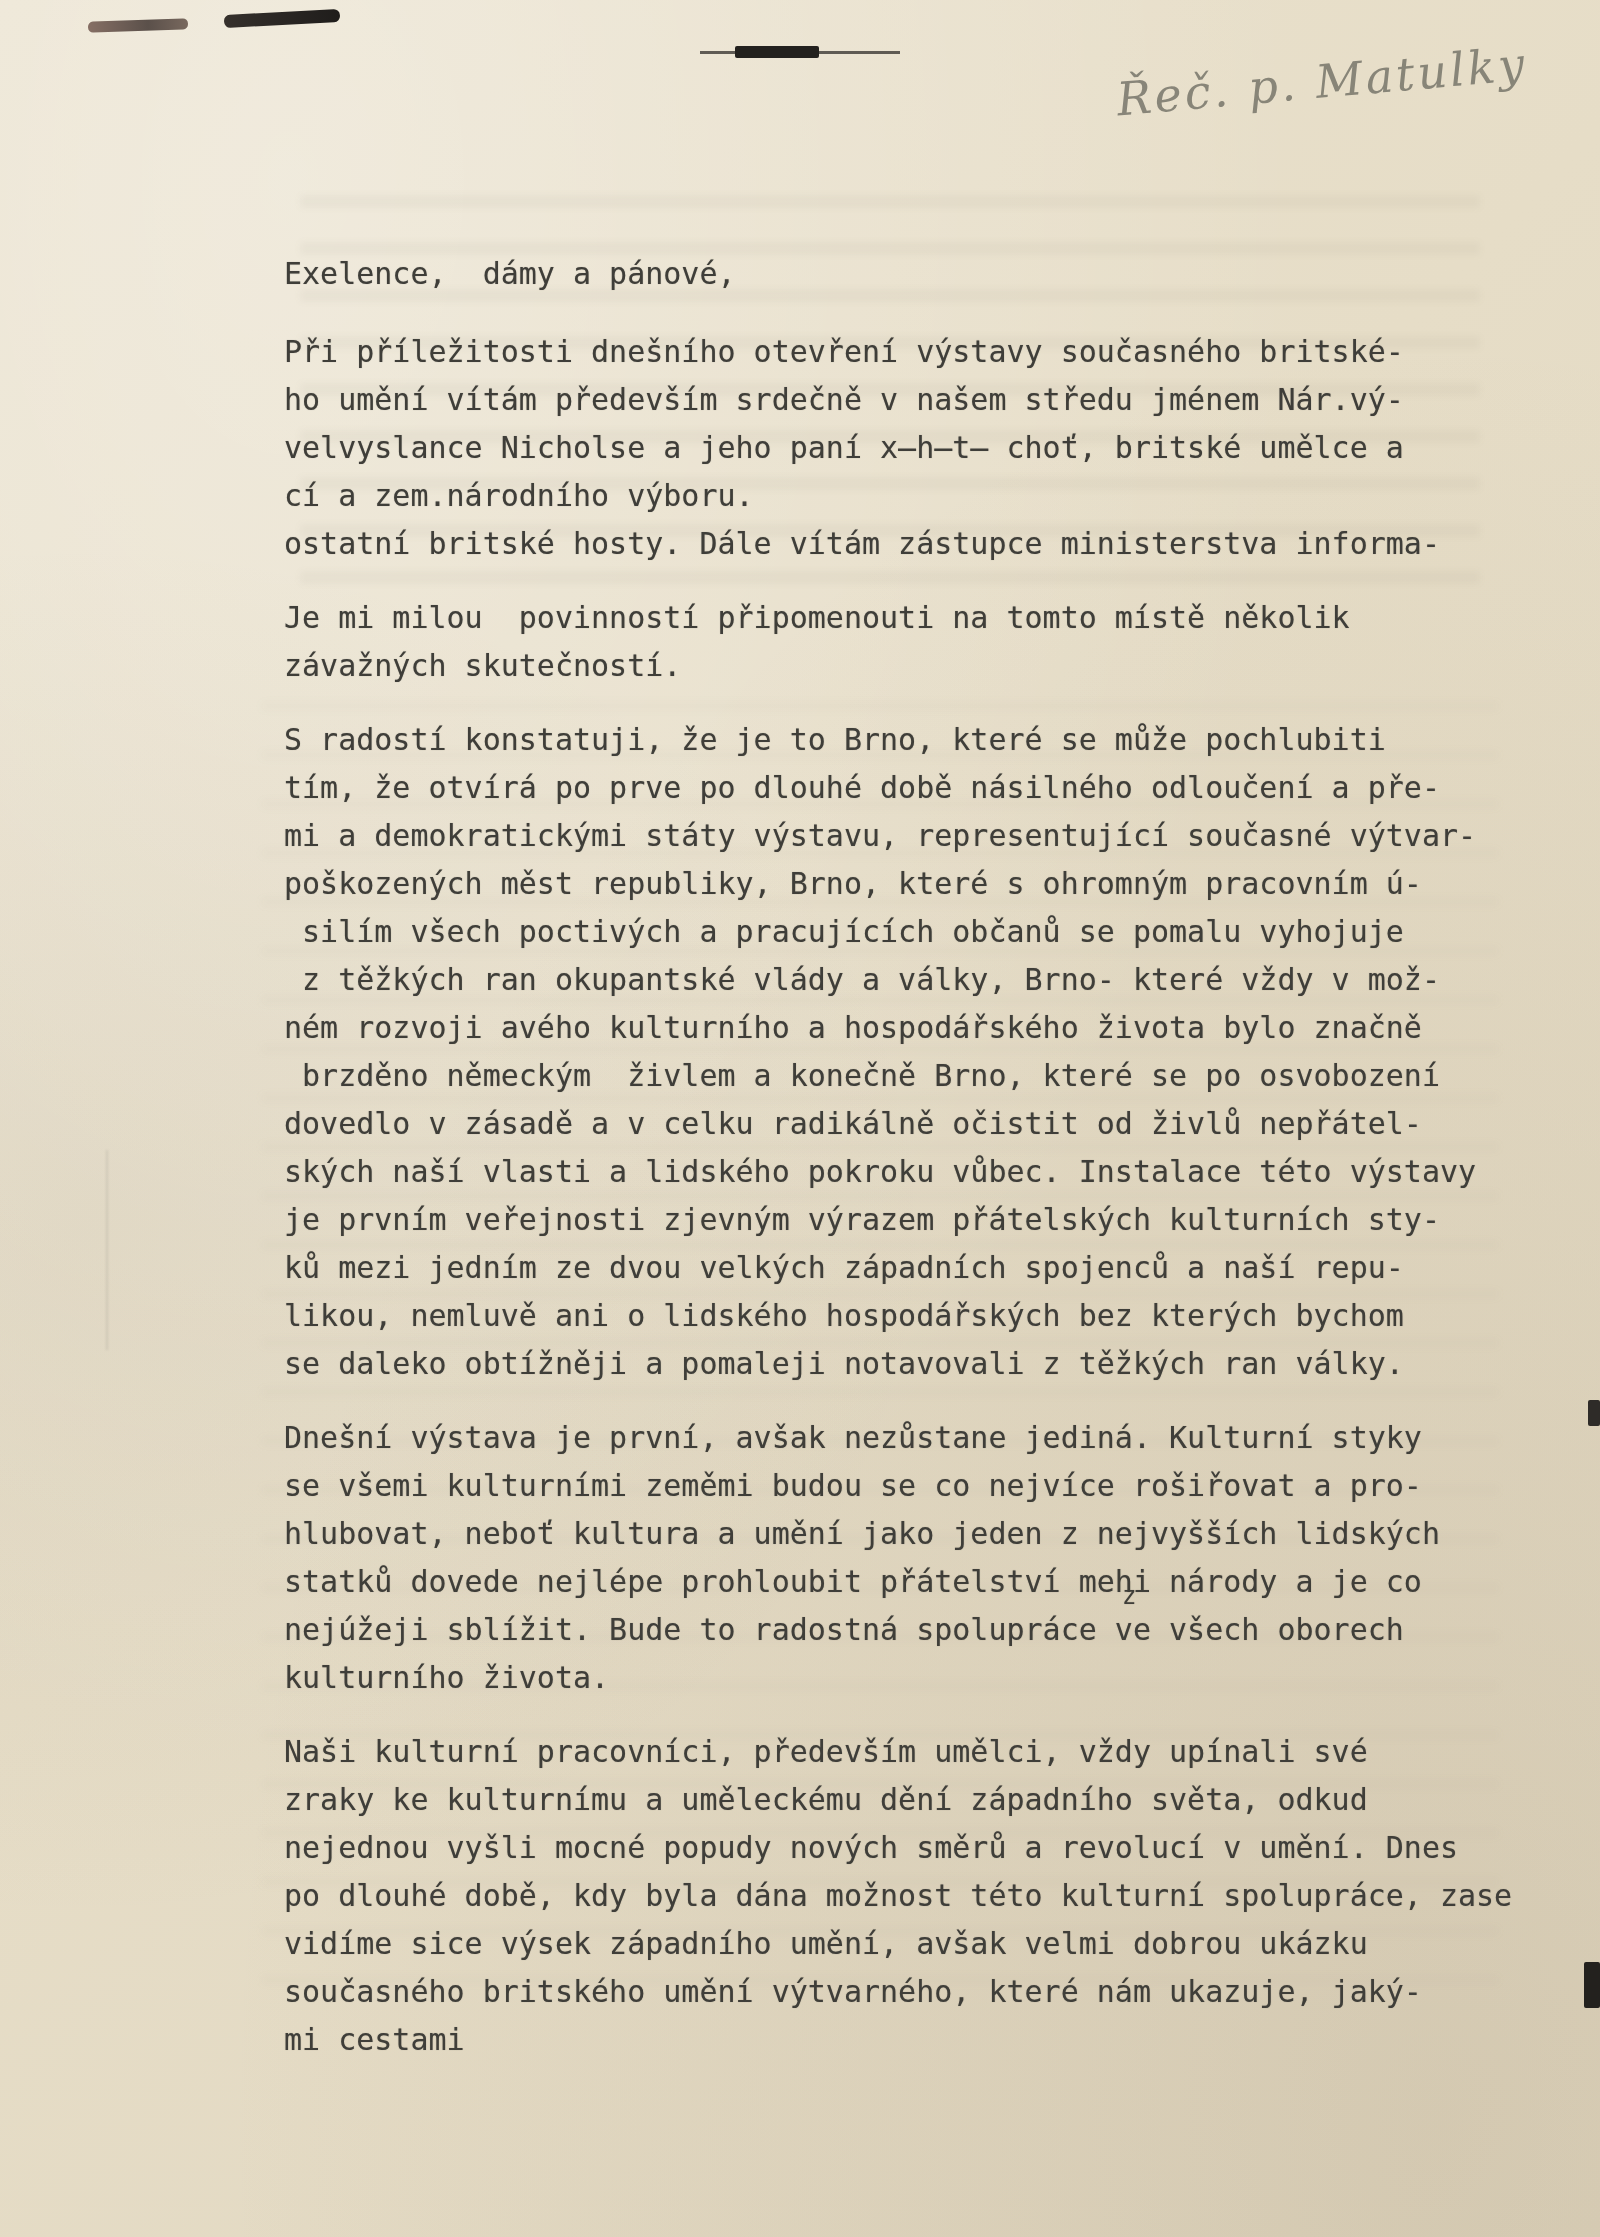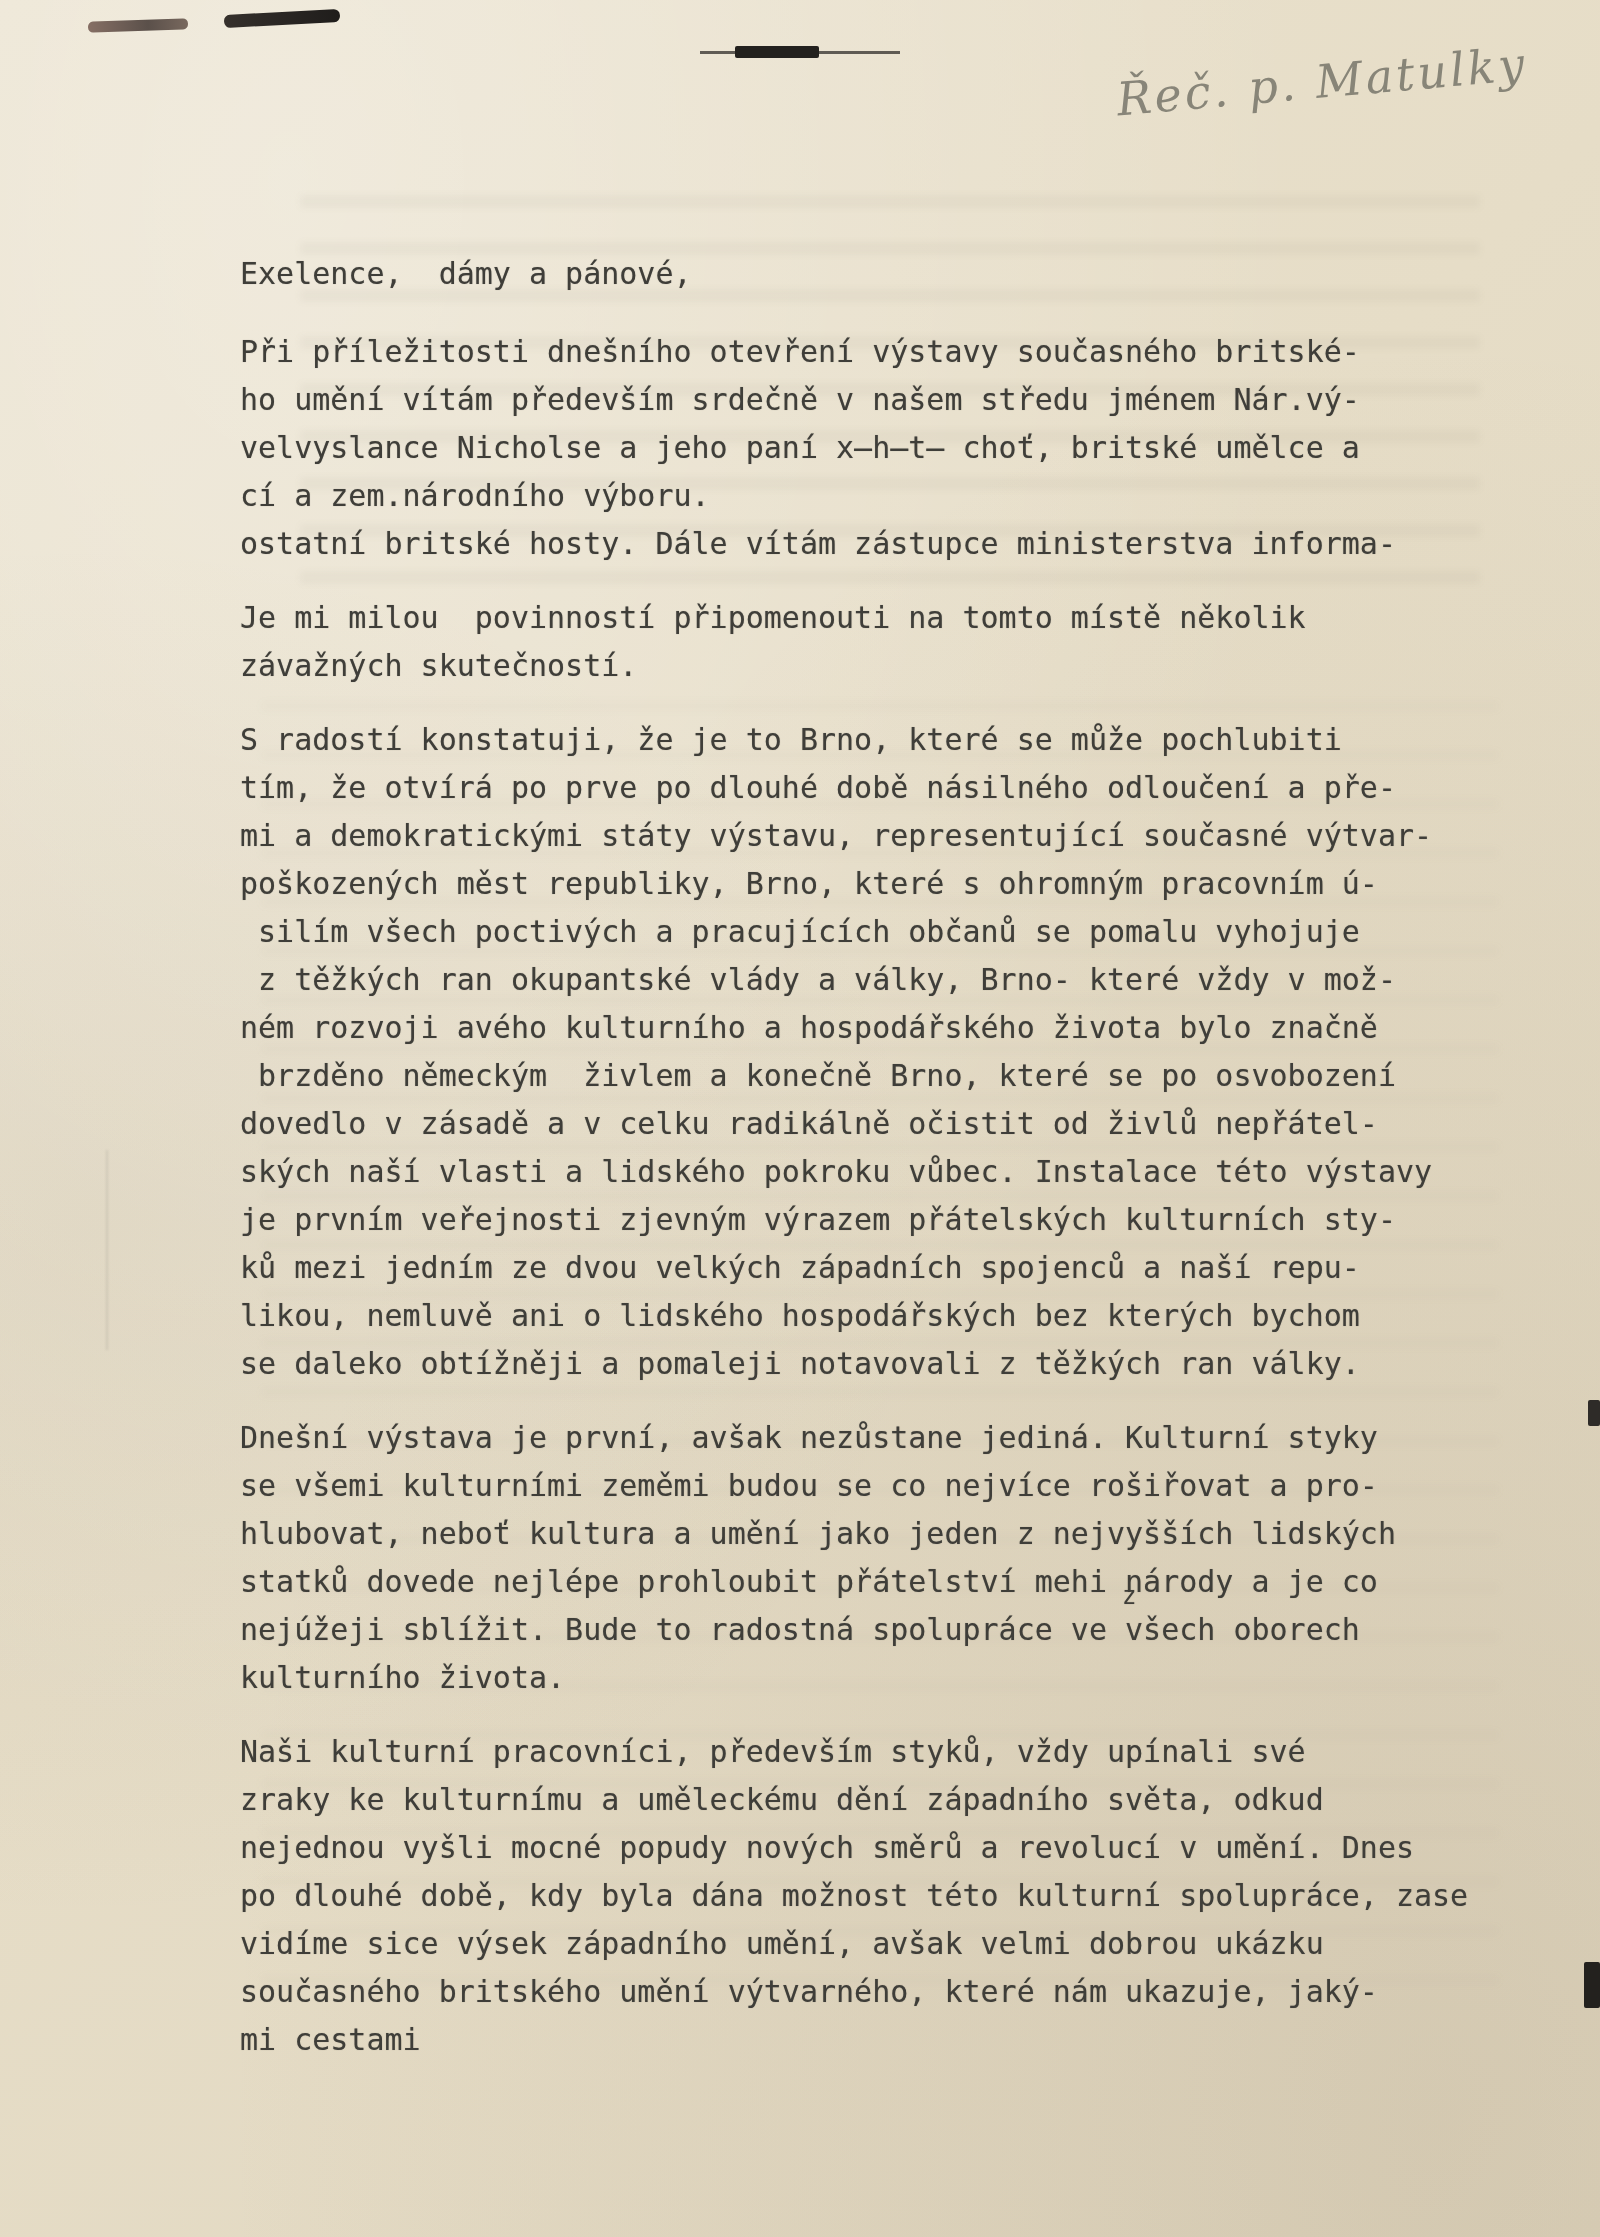--- a/index.html
+++ b/index.html
@@ -67,21 +67,21 @@
     white-space:pre;opacity:.92;
   }
   .text-block{
     position:absolute;left:240px;top:250px;width:1330px;
     color:#3f3e39;
     font-size:30px;
     text-shadow:0 0 1px rgba(63,62,57,.40);
   }
   .para{margin:0 0 26px 0;padding:0;}
   .para.salutation{margin-bottom:30px;}
-  .line{display:block;height:48px;line-height:48px;white-space:pre;}
+  .line{display:block;height:48px;line-height:48px;white-space:pre;margin-left:44px;}
   .correction-z{
     position:absolute;left:1122px;top:1584px;
     color:#3f3e39;font-size:24px;line-height:24px;
     text-shadow:0 0 1px rgba(63,62,57,.40);
   }
 </style>
 </head>
 <body>
 
 <div class="paper">
@@ -138,21 +138,21 @@
     <p class="para">
       <span class="line">Dnešní výstava je první, avšak nezůstane jediná. Kulturní styky</span>
       <span class="line">se všemi kulturními zeměmi budou se co nejvíce rošiřovat a pro-</span>
       <span class="line">hlubovat, neboť kultura a umění jako jeden z nejvyšších lidských</span>
       <span class="line">statků dovede nejlépe prohloubit přátelství mehi národy a je co</span>
       <span class="line">nejúžeji sblížit. Bude to radostná spolupráce ve všech oborech</span>
       <span class="line">kulturního života.</span>
     </p>
 
     <p class="para">
-      <span class="line">Naši kulturní pracovníci, především styků, vždy upínali své</span>
+      <span class="line">Naši kulturní pracovníci, především umělci, vždy upínali své</span>
       <span class="line">zraky ke kulturnímu a uměleckému dění západního světa, odkud</span>
       <span class="line">nejednou vyšli mocné popudy nových směrů a revolucí v umění. Dnes</span>
       <span class="line">po dlouhé době, kdy byla dána možnost této kulturní spolupráce, zase</span>
       <span class="line">vidíme sice výsek západního umění, avšak velmi dobrou ukázku</span>
       <span class="line">současného britského umění výtvarného, které nám ukazuje, jaký-</span>
       <span class="line">mi cestami</span>
     </p>
 
   </div>
 

